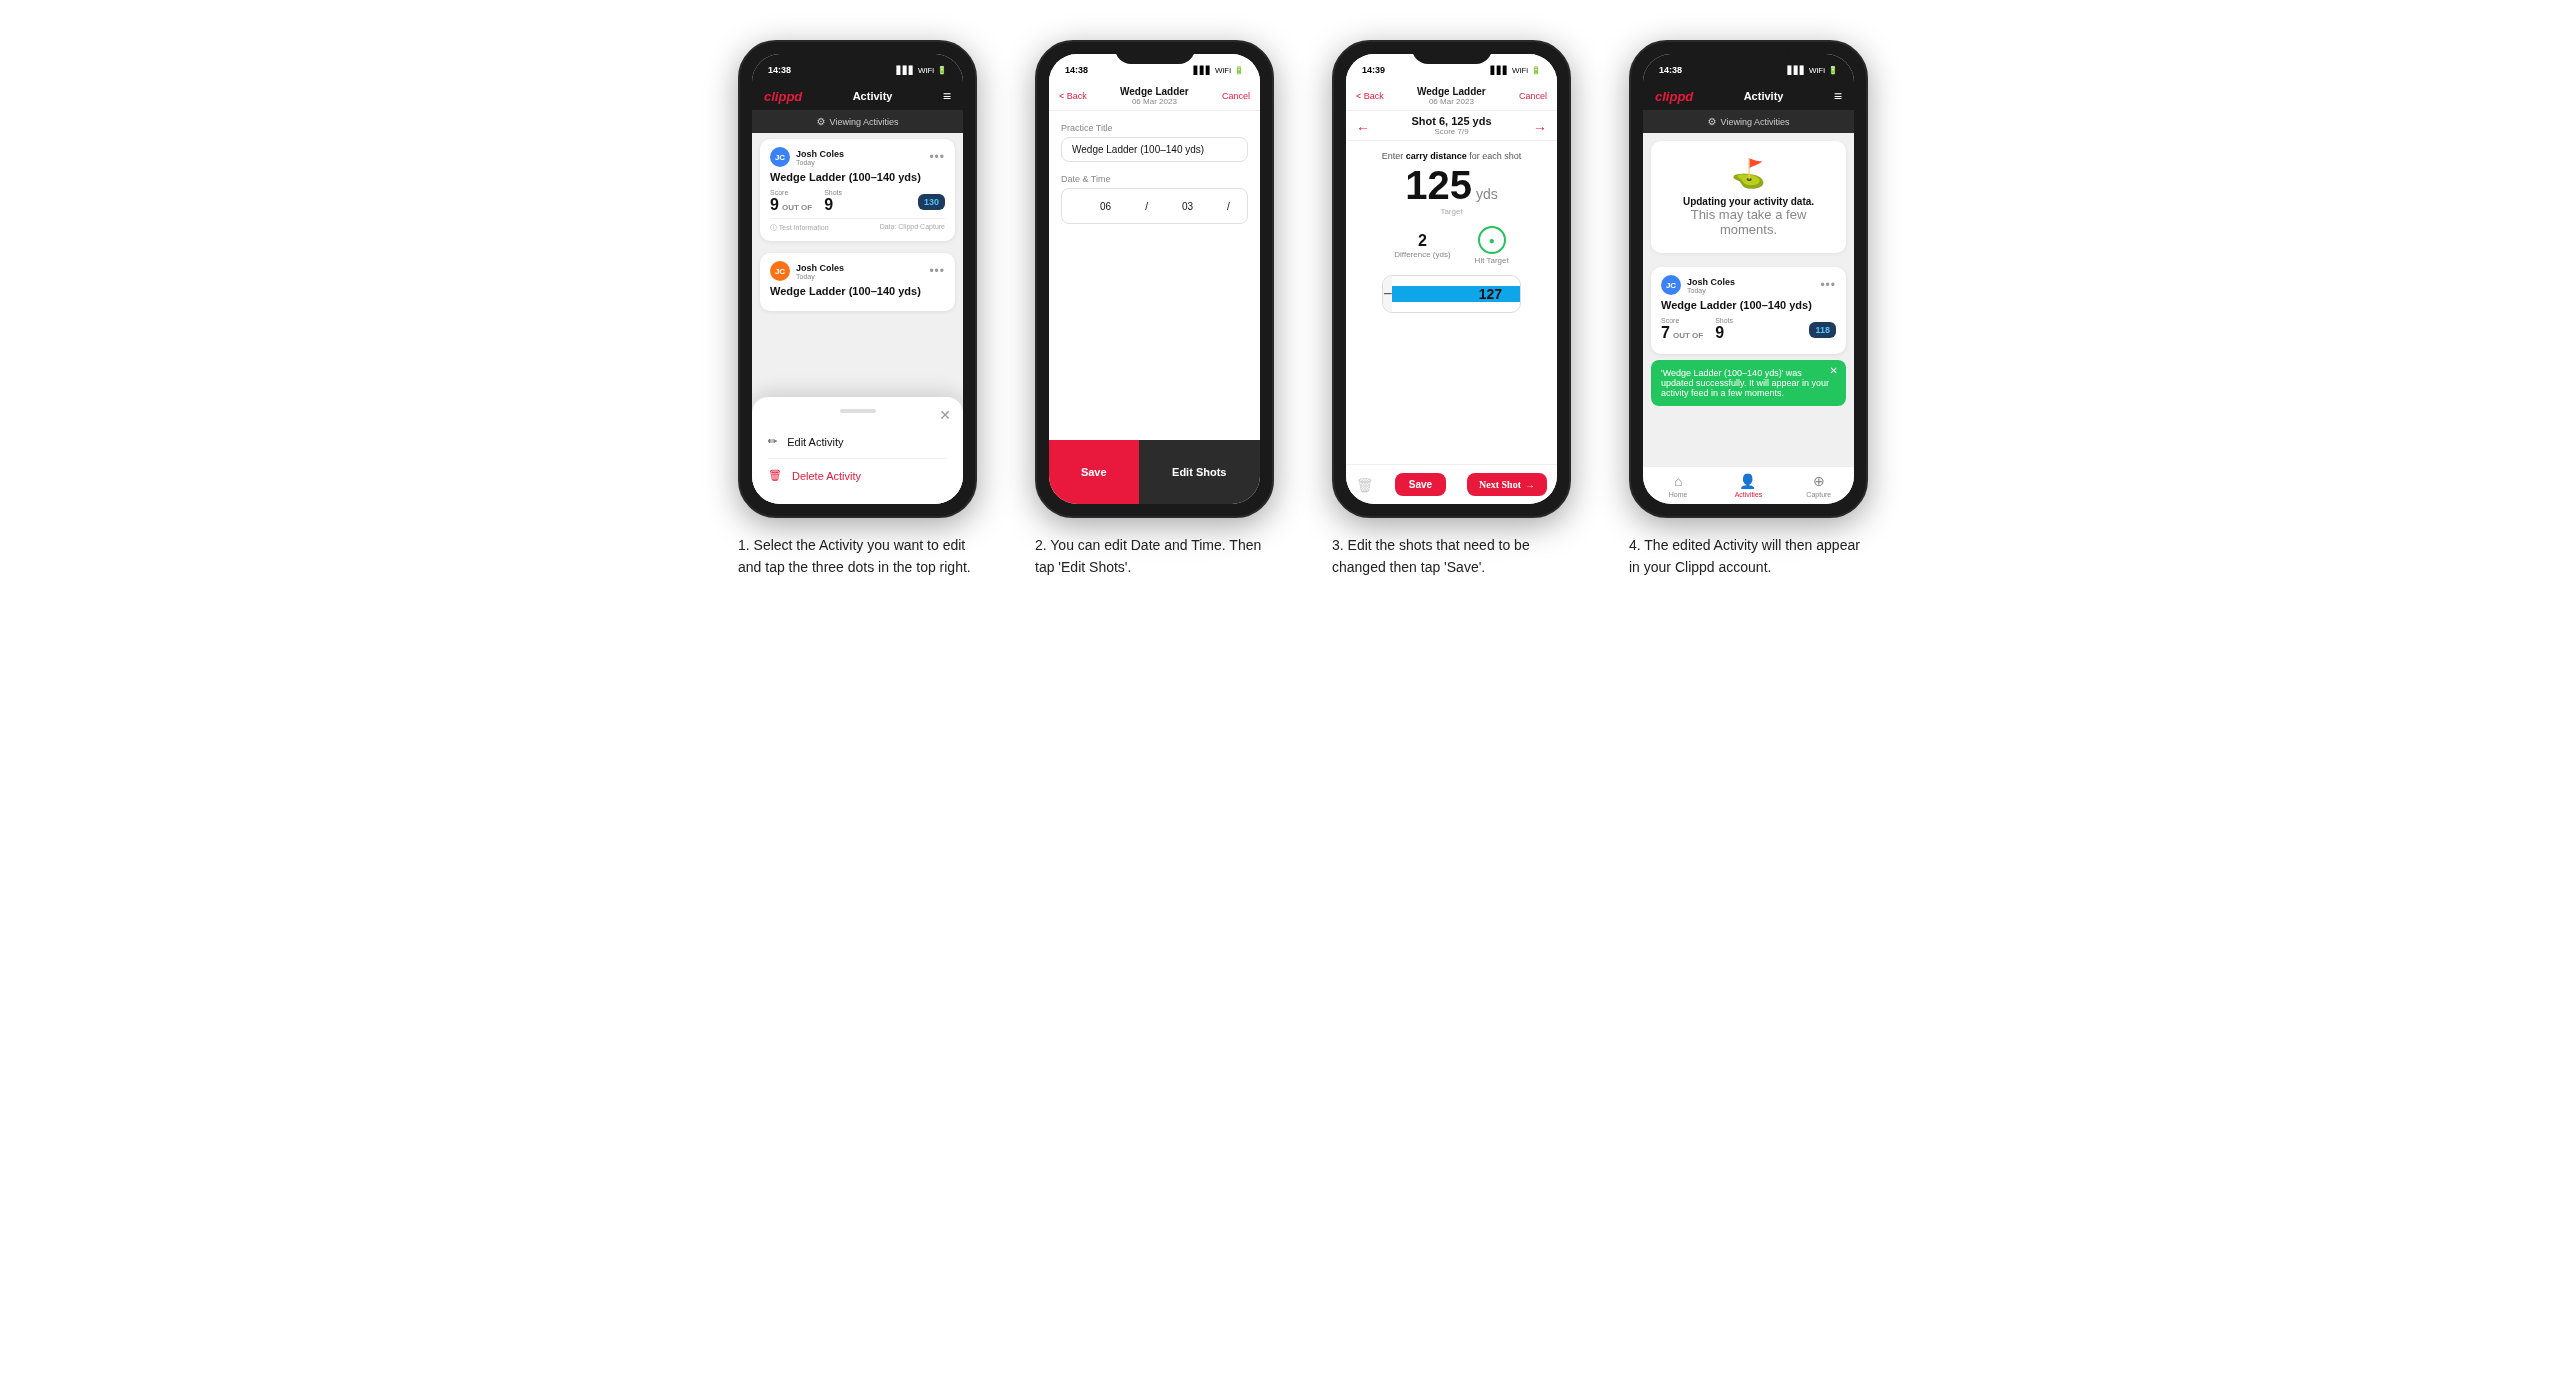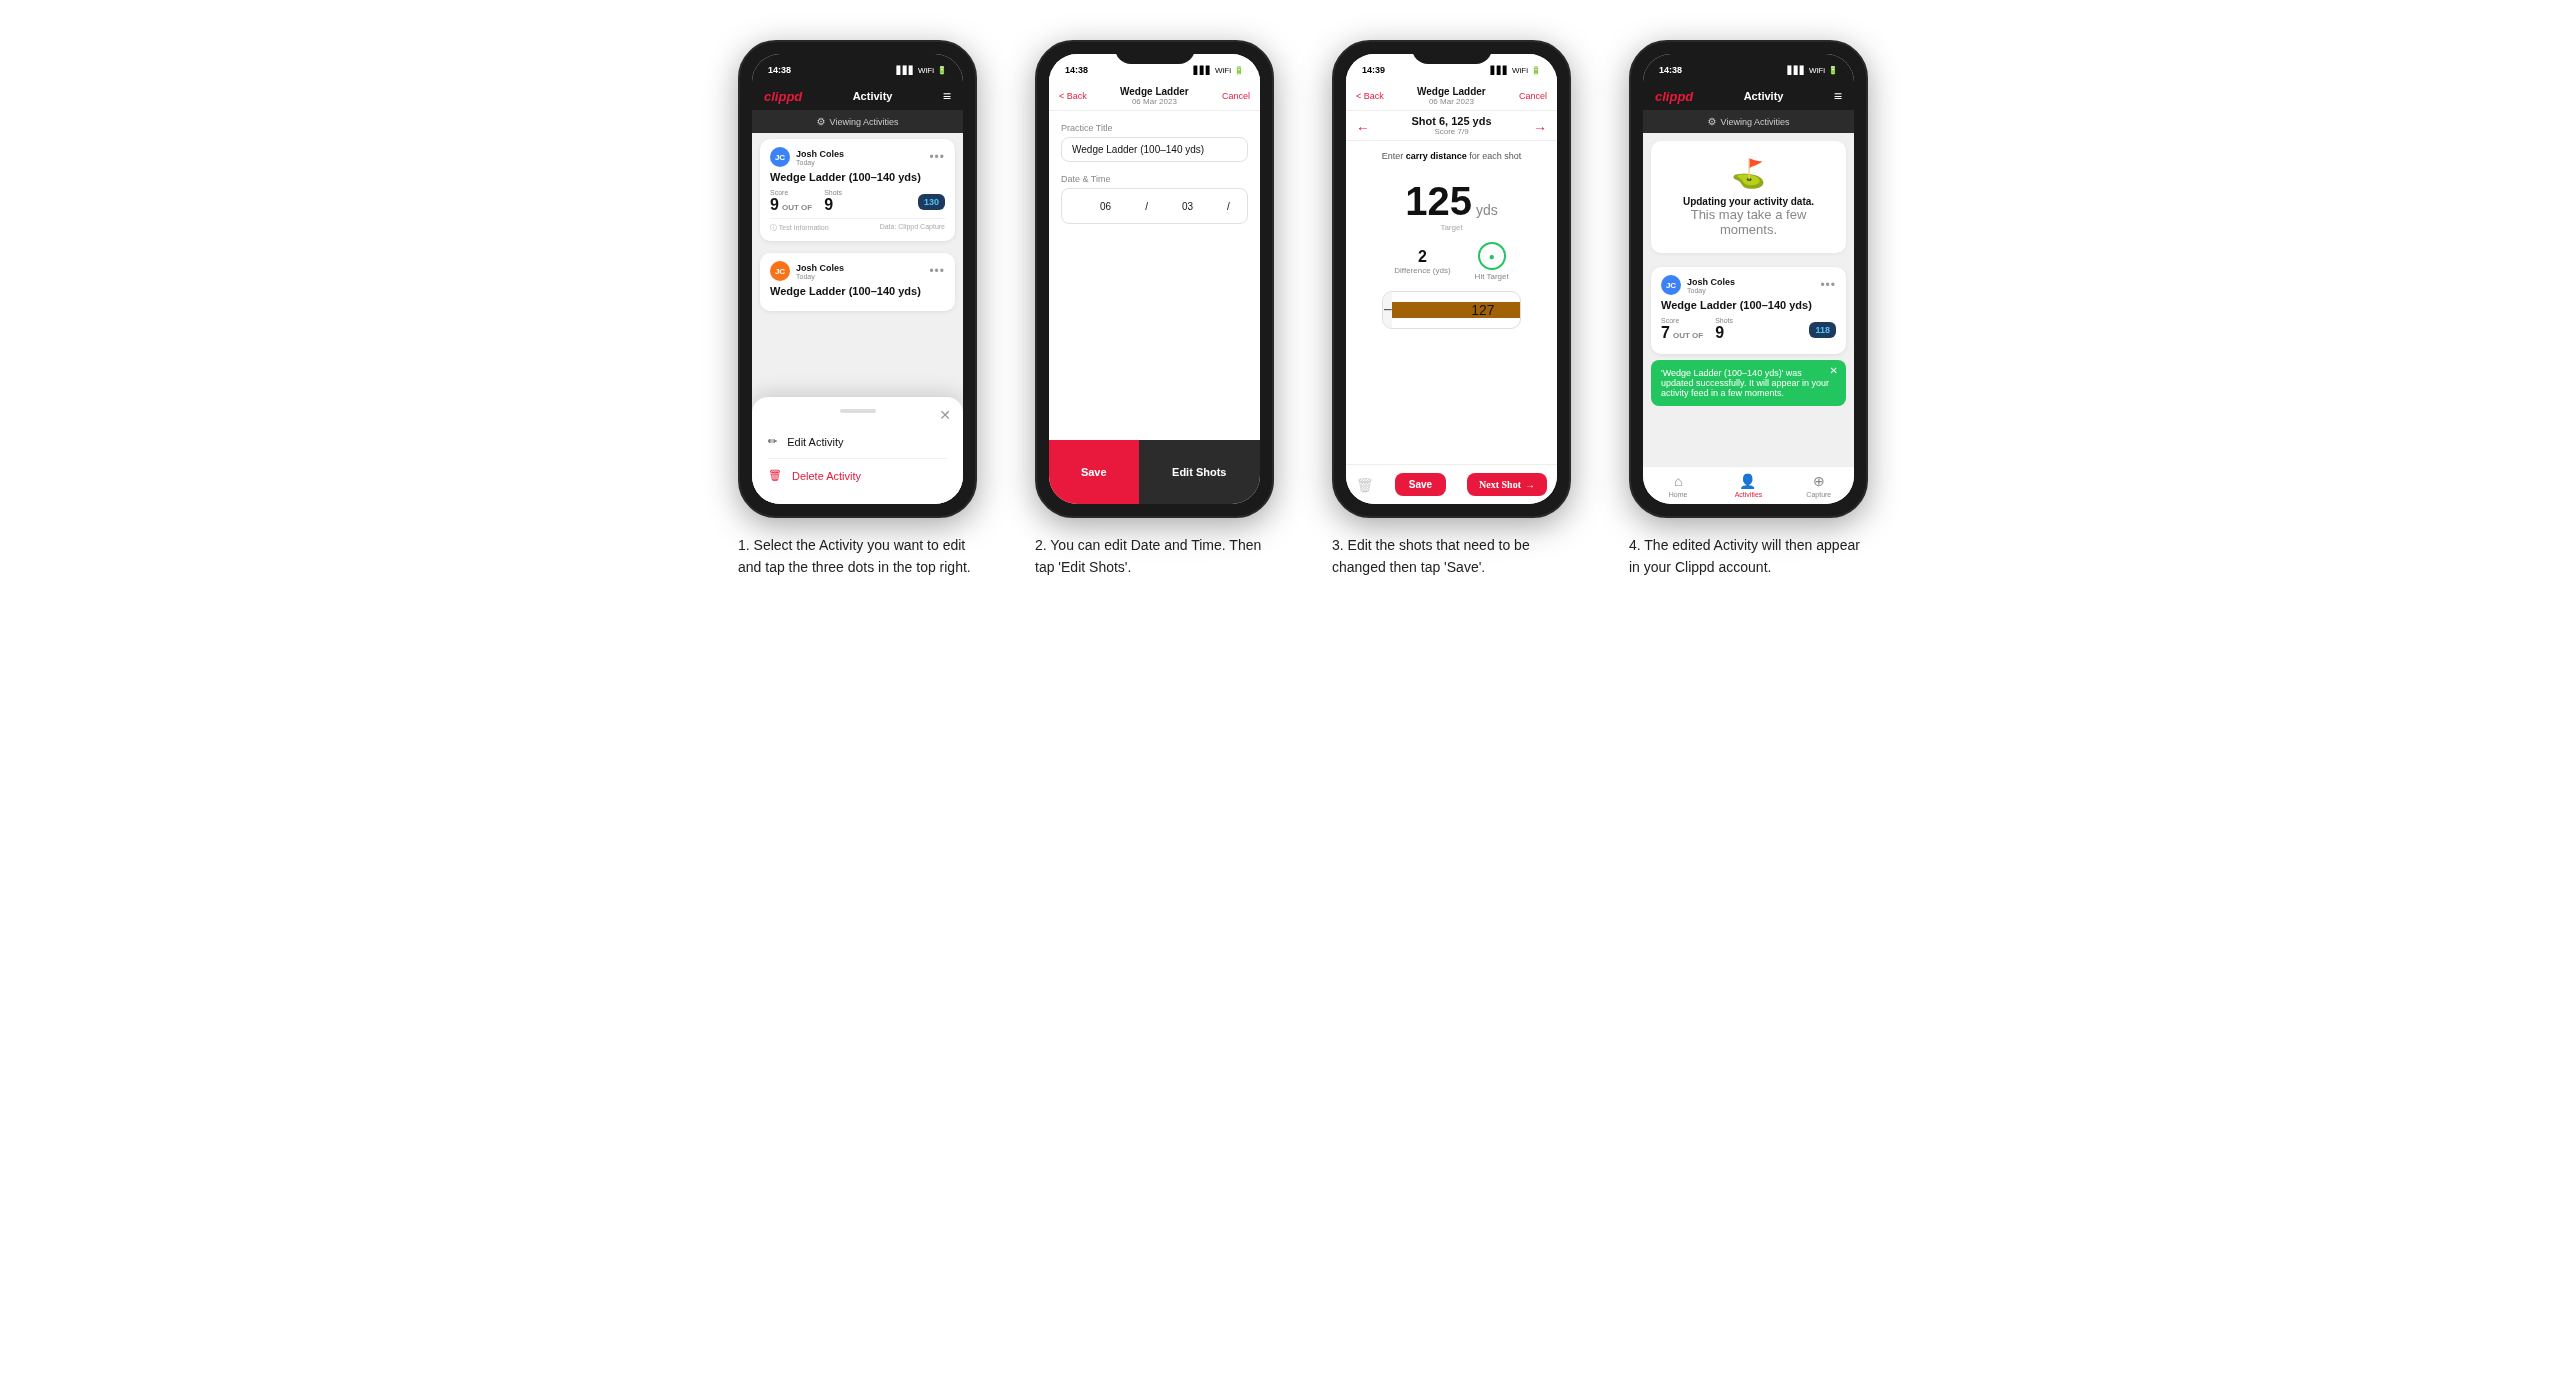--- a/index.html
+++ b/index.html
@@ -394,21 +394,21 @@
       background: #fff;
       display: flex;
       flex-direction: column;
       align-items: center;
       padding: 10px;
       overflow: hidden;
     }
     .carry-label {
       font-size: 9px;
       color: #555;
-      margin-bottom: 20px;
+      margin-bottom: 4px;
     }
     .carry-label b { color: #000; }
     .distance-big {
       font-size: 40px;
       font-weight: 900;
       color: #111;
       line-height: 1;
     }
     .distance-unit {
       font-size: 14px;
@@ -474,23 +474,23 @@
       display: flex;
       align-items: center;
       justify-content: center;
       color: #555;
     }
     .input-row .num-input {
       flex: 1;
       text-align: center;
       border: none;
       font-size: 14px;
-      font-weight: 400;
-      color: #111;
-      background: #a16207;
+      font-weight: 700;
+      color: #111;
+      background: #0ea5e9;
       outline: none;
     }
 
     .shot-bottom-bar {
       display: flex;
       align-items: center;
       justify-content: space-between;
       padding: 8px 10px;
       background: #fff;
       border-top: 1px solid #eee;

